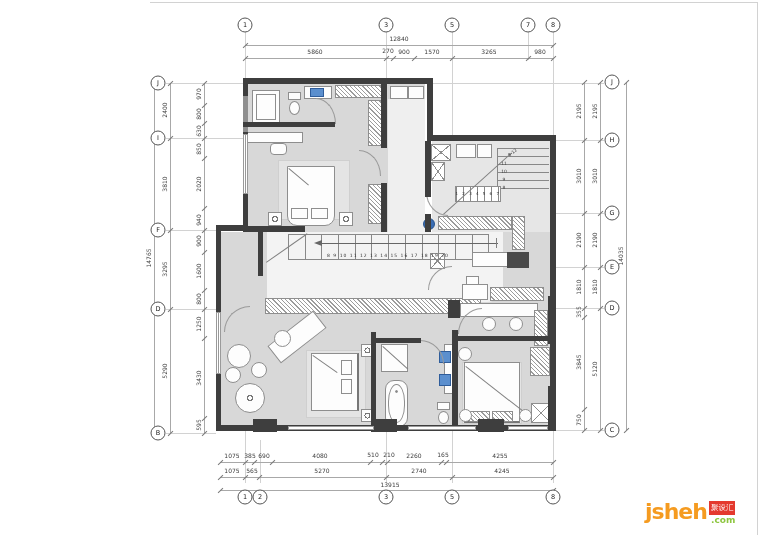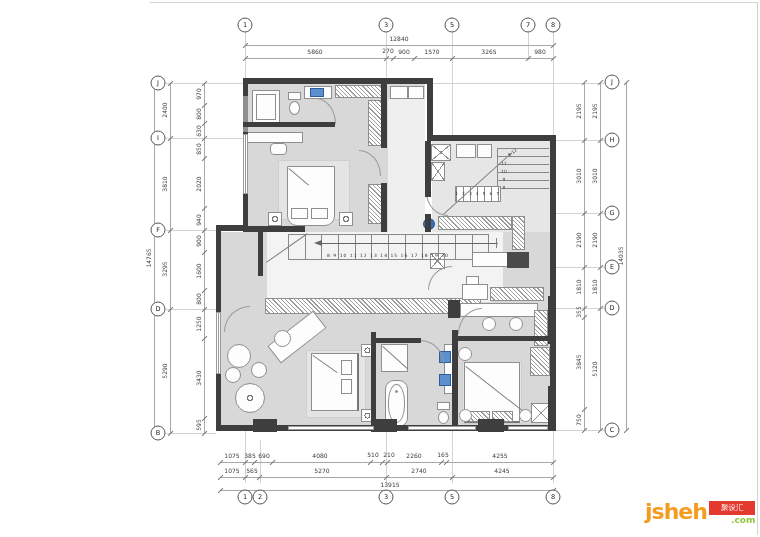--- a/index.html
+++ b/index.html
@@ -45,21 +45,21 @@
   .stepsh{position:absolute;z-index:3;border-left:1px solid #888;
           background:repeating-linear-gradient(to bottom,#888 0 1px,transparent 1px 8px)}
   .snum{position:absolute;font-size:4.5px;color:#333;white-space:nowrap;z-index:4;line-height:1;
         transform:translate(-50%,-50%)}
   .sink{position:absolute;background:#5b8fce;border:1px solid #2f5d9b;z-index:3;box-sizing:border-box}
   .basin{position:absolute;border-radius:50%;border:1px solid #24508c;z-index:3;box-sizing:border-box;
          background:radial-gradient(circle,#fff 0 2px,#3a6db3 2px)}
   .ah{position:absolute;width:0;height:0;z-index:3}
   .logo{position:absolute;left:645px;top:501px;display:flex;align-items:flex-start;gap:2px;z-index:7}
   .logo .nm{font-size:22px;font-weight:bold;color:#f59b20;letter-spacing:-1px;line-height:22px}
-  .logo .bx{display:block;background:#e4392e;color:#fff;font-size:7.5px;line-height:1;padding:3px 12px;white-space:nowrap}
+  .logo .bx{display:block;background:#e4392e;color:#fff;font-size:7.5px;line-height:1;padding:3px 2px;white-space:nowrap}
   .logo .tld{display:block;color:#8dc63f;font-size:9px;font-weight:bold;line-height:10px;text-align:right}
 </style>
 </head>
 <body>
 
 <div class="sheet">
 
   <div class="g" style="left:150px;top:2px;width:608px;height:1px"></div>
   <div class="g" style="left:757px;top:2px;width:1px;height:533px"></div>
 

